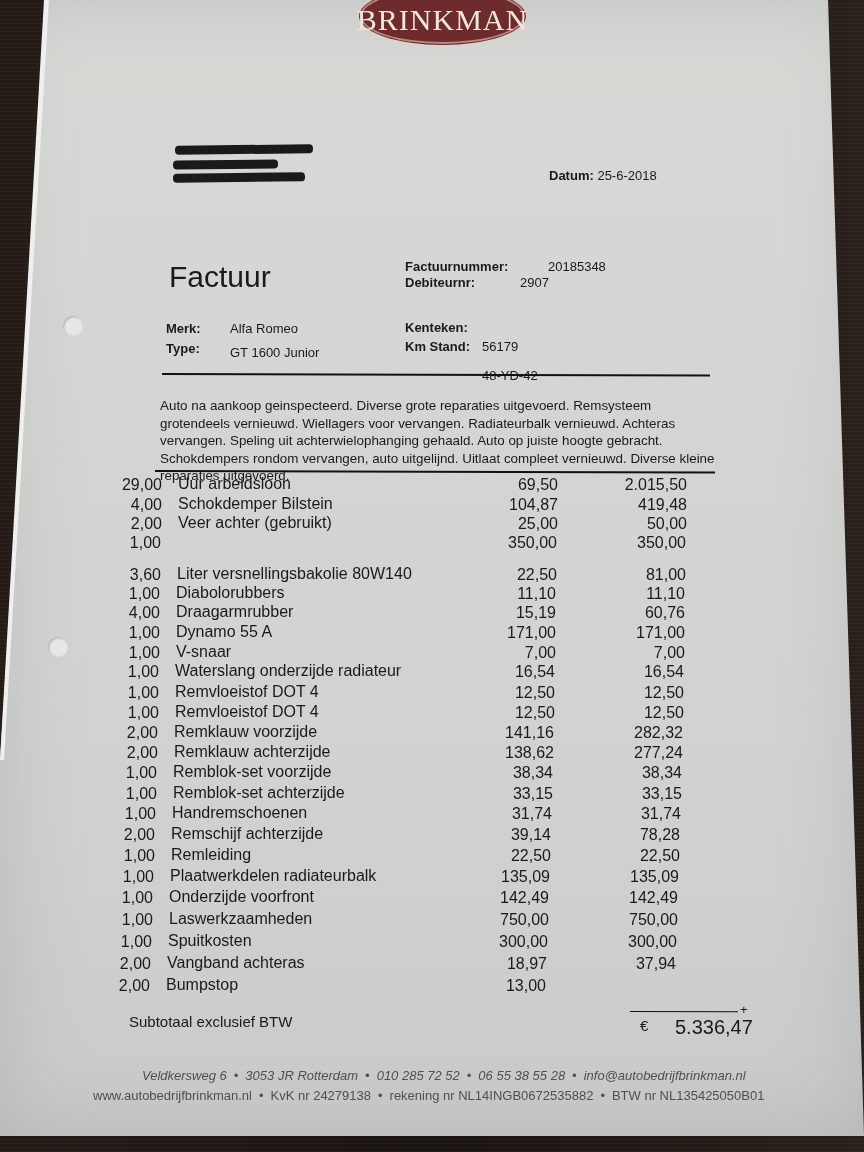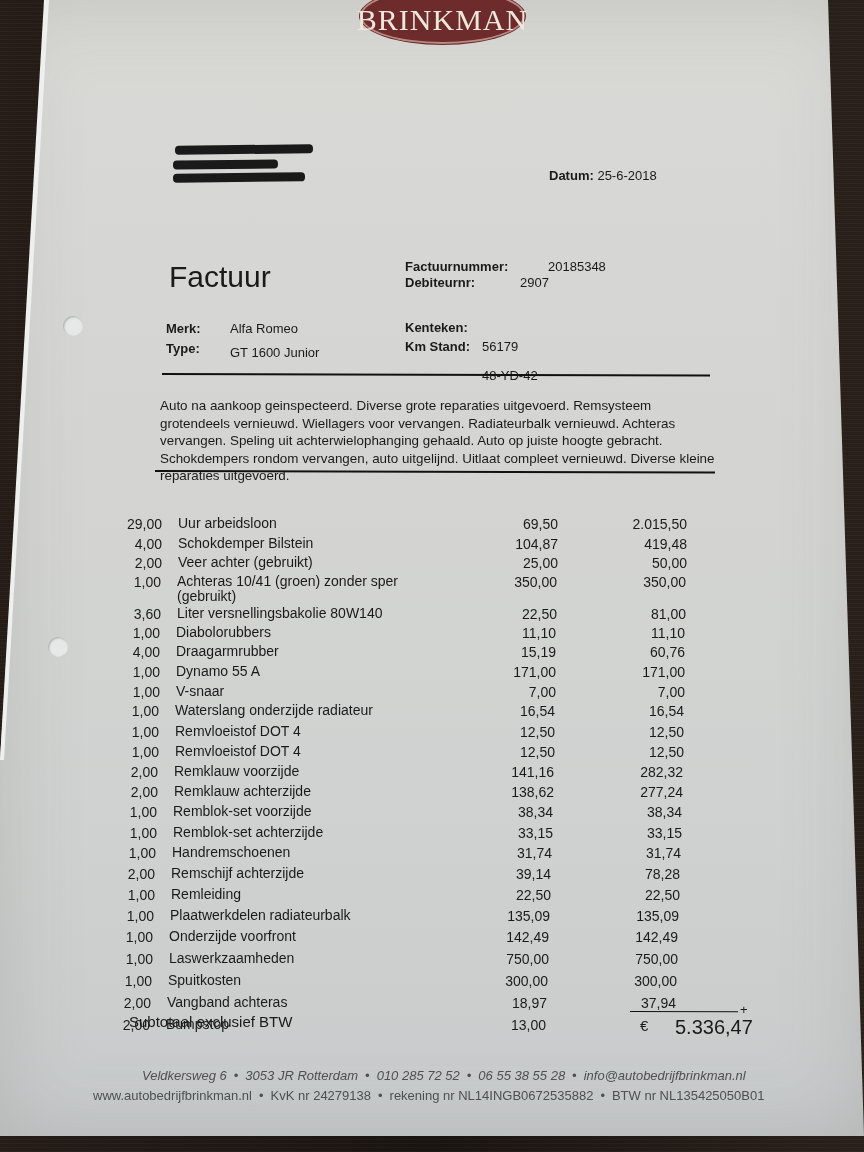--- a/index.html
+++ b/index.html
@@ -46,21 +46,21 @@
   }
   .abs { position: absolute; white-space: nowrap; }
   .bold { font-weight: bold; }
   .f13 { font-size: 13px; }
   .title { font-size: 30px; }
   .rule { position: absolute; height: 2px; background: #111; transform: rotate(0.15deg); transform-origin: left; }
   .desc {
     position: absolute; left: 160px; top: 379px; width: 560px;
     font-size: 13.4px; line-height: 17.5px; white-space: normal; margin-top: 18px;
   }
-  .row { position: absolute; height: 20px; font-size: 14px; width: 600px; margin-top: 40px; }
+  .row { position: absolute; height: 20px; font-size: 16px; width: 600px; }
   .row .qty { position: absolute; left: 0; width: 52px; text-align: right; }
   .row .item { position: absolute; left: 68px; width: 260px; white-space: normal; line-height: 15px; }
   .row .price { position: absolute; left: 345px; width: 103px; text-align: right; }
   .row .total { position: absolute; left: 465px; width: 112px; text-align: right; }
   .footer { position: absolute; color: #4d4f52; font-size: 13px; white-space: nowrap; }
   .footer .dot { margin: 0 7px; }
 </style>
 </head>
 <body>
 
@@ -119,21 +119,20 @@
     <span class="total">419,48</span>
   </div>
   <div class="row" style="left:110px; top:515px;">
     <span class="qty">2,00</span>
     <span class="item">Veer achter (gebruikt)</span>
     <span class="price">25,00</span>
     <span class="total">50,00</span>
   </div>
   <div class="row" style="left:109px; top:534px; height:36px;">
     <span class="qty">1,00</span>
-    <span class="item">Achteras 10/41 (groen) zonder sper (gebruikt)</span>
     <span class="price">350,00</span>
     <span class="total">350,00</span>
   </div>
   <div class="row" style="left:109px; top:566px;">
     <span class="qty">3,60</span>
     <span class="item">Liter versnellingsbakolie 80W140</span>
     <span class="price">22,50</span>
     <span class="total">81,00</span>
   </div>
   <div class="row" style="left:108px; top:585px;">

